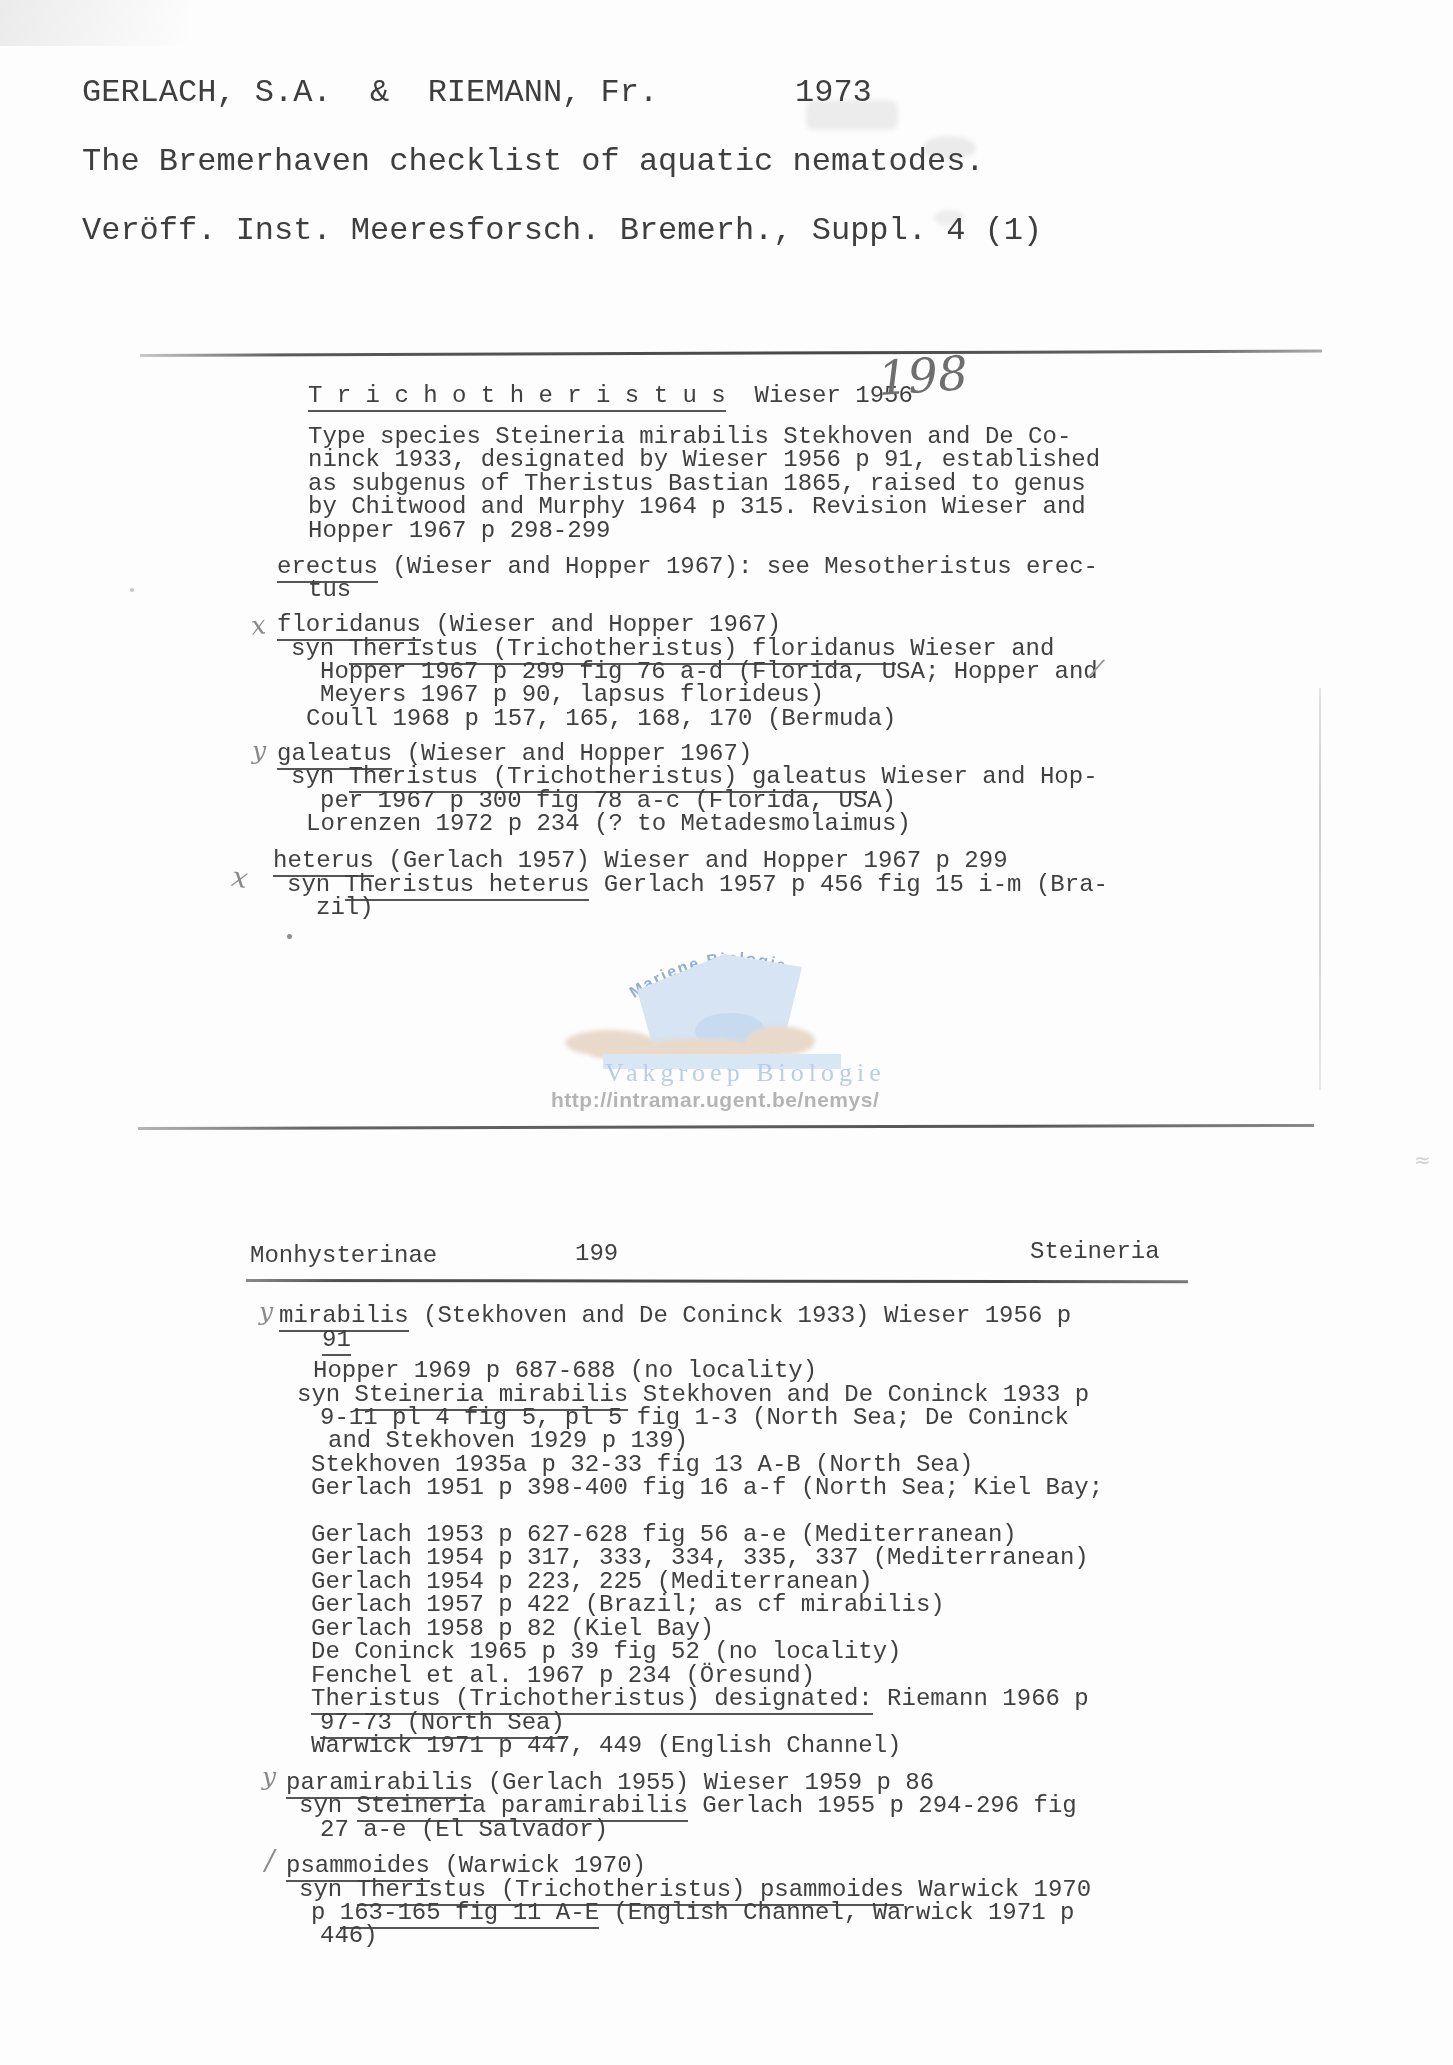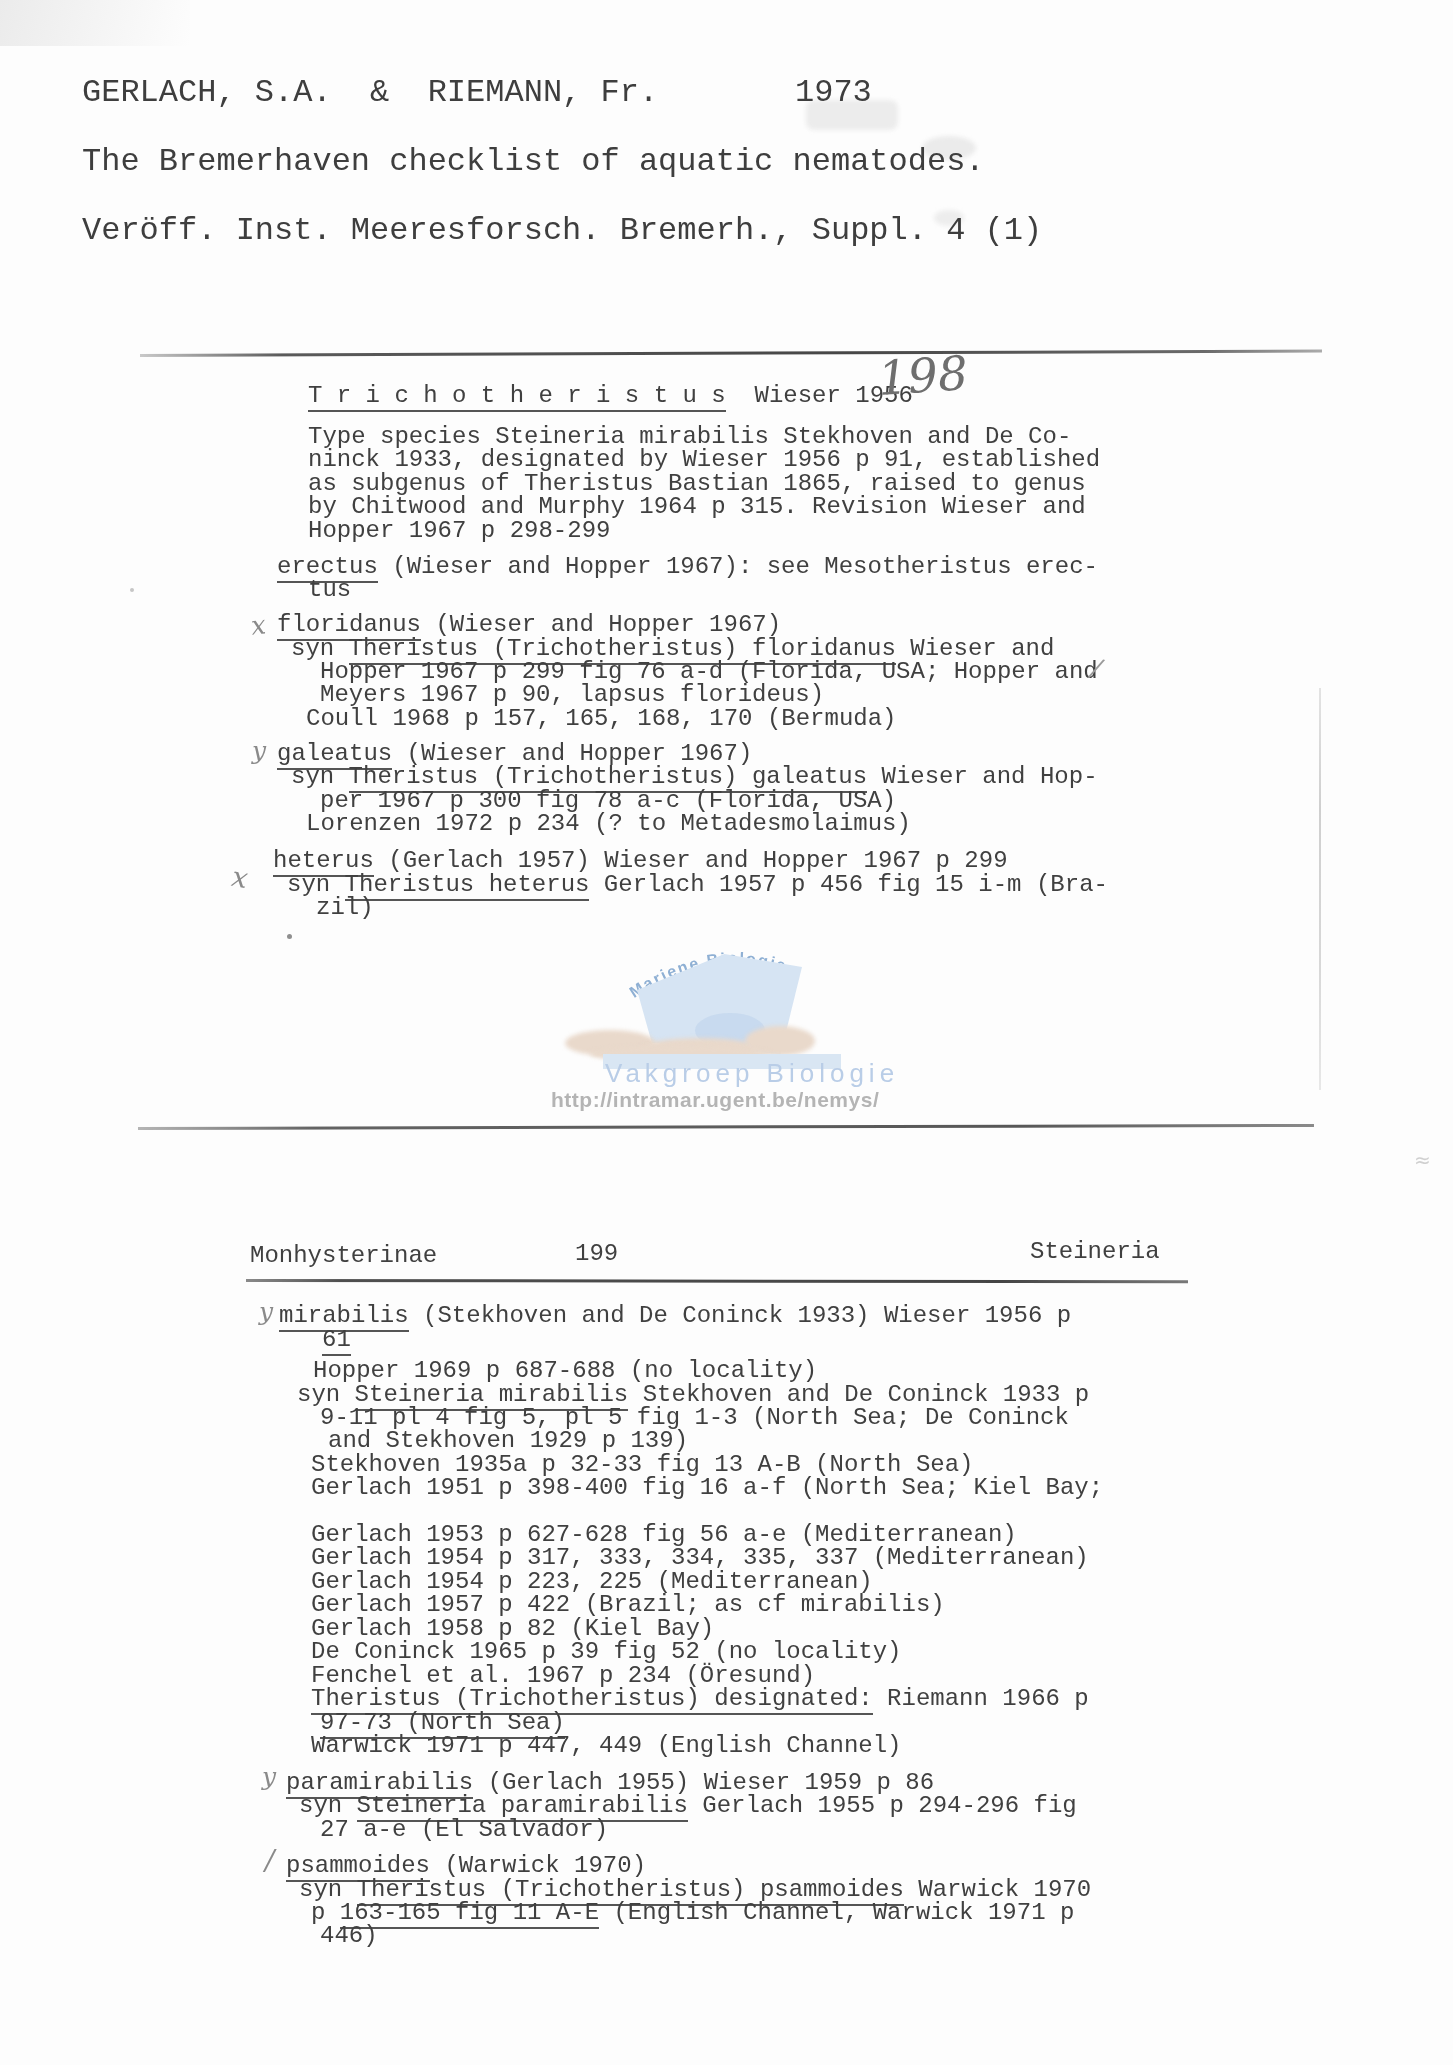--- a/index.html
+++ b/index.html
@@ -40,21 +40,21 @@
   .wm-sail{position:absolute;left:92px;top:16px;width:165px;height:100px;background:#d6e4f3;
     clip-path:polygon(0 36%,53% 0,100% 13%,87% 100%,9% 89%);}
   .wm-sail-shade{position:absolute;left:150px;top:75px;width:70px;height:35px;background:#c2d6ec;
     border-radius:50%;opacity:.7;}
   .wm-blob{position:absolute;background:#e9d9cb;border-radius:50%;filter:blur(2px);}
   .wb1{left:20px;top:92px;width:90px;height:26px;}
   .wb2{left:95px;top:100px;width:120px;height:22px;}
   .wb3{left:200px;top:88px;width:70px;height:30px;}
   .wb4{left:45px;top:108px;width:180px;height:16px;}
   .wm-band{position:absolute;left:58px;top:116px;width:238px;height:15px;background:#d9e6f3;}
-  .wm-dept{position:absolute;left:60px;top:120px;font-family:Liberation Sans, sans-serif;
+  .wm-dept{position:absolute;left:60px;top:120px;font-family:Liberation Serif, serif;
     font-size:26px;letter-spacing:5px;color:#b9cde7;white-space:pre;}
   .wm-url{position:absolute;left:6px;top:150px;font-family:"Liberation Sans",sans-serif;
     font-weight:bold;font-size:21px;letter-spacing:.5px;color:#b4b4b4;white-space:pre;}
 </style>
 </head>
 <body>
 
 <div class="page">
 
   <div class="smudge sm1"></div>
@@ -116,21 +116,21 @@
     <div class="wm-url">http://intramar.ugent.be/nemys/</div>
   </div>
 
   <div class="tl" style="left:250px;top:1243px"><span>Monhysterinae</span></div>
   <div class="tl" style="left:575px;top:1241px"><span>199</span></div>
   <div class="tl" style="left:1030px;top:1239px"><span>Steineria</span></div>
   <div class="rule rule-p2"></div>
 
   <span class="hand" style="left:259px;top:1299px;font-size:25px">y</span>
   <div class="tl" style="left:279px;top:1303px"><span class="u">mirabilis</span><span> (Stekhoven and De Coninck 1933) Wieser 1956 p</span></div>
-  <div class="tl" style="left:322px;top:1327px"><span class="u">61</span></div>
+  <div class="tl" style="left:322px;top:1327px"><span class="u">91</span></div>
   <div class="tl" style="left:313px;top:1358px"><span>Hopper 1969 p 687-688 (no locality)</span></div>
   <div class="tl" style="left:297px;top:1382px"><span>syn </span><span class="u">Steineria mirabilis</span><span> Stekhoven and De Coninck 1933 p</span></div>
   <div class="tl" style="left:320px;top:1405px"><span>9-11 pl 4 fig 5, pl 5 fig 1-3 (North Sea; De Coninck</span></div>
   <div class="tl" style="left:328px;top:1428px"><span>and Stekhoven 1929 p 139)</span></div>
   <div class="tl" style="left:311px;top:1452px"><span>Stekhoven 1935a p 32-33 fig 13 A-B (North Sea)</span></div>
   <div class="tl" style="left:311px;top:1475px"><span>Gerlach 1951 p 398-400 fig 16 a-f (North Sea; Kiel Bay;</span></div>
   <div class="tl" style="left:311px;top:1522px"><span>Gerlach 1953 p 627-628 fig 56 a-e (Mediterranean)</span></div>
   <div class="tl" style="left:311px;top:1545px"><span>Gerlach 1954 p 317, 333, 334, 335, 337 (Mediterranean)</span></div>
   <div class="tl" style="left:311px;top:1569px"><span>Gerlach 1954 p 223, 225 (Mediterranean)</span></div>
   <div class="tl" style="left:311px;top:1592px"><span>Gerlach 1957 p 422 (Brazil; as cf mirabilis)</span></div>

